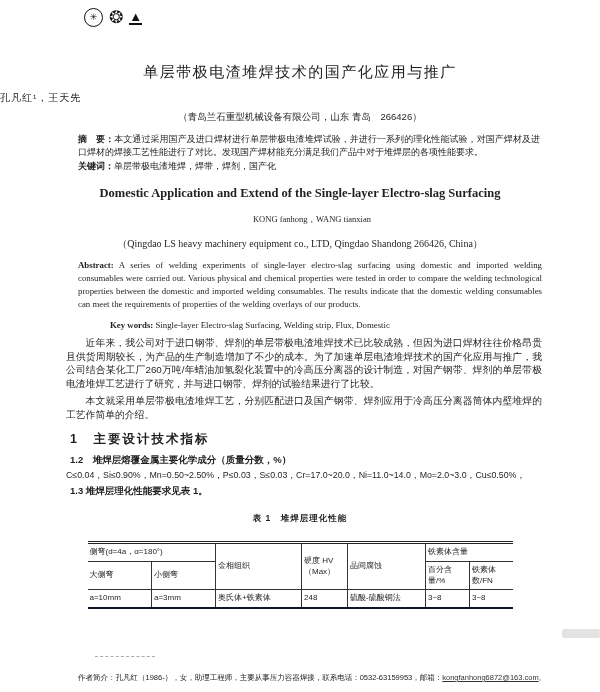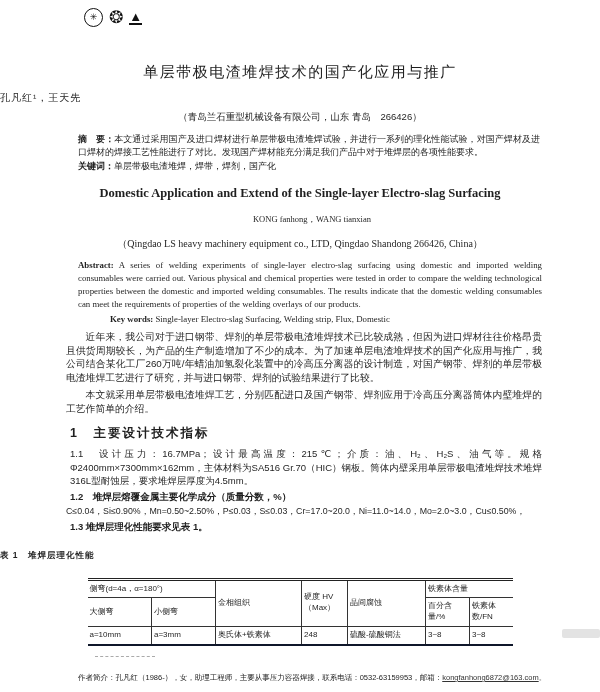--- a/index.html
+++ b/index.html
@@ -25,32 +25,32 @@
   
   .cn-abs{margin:9px 60px 0 78px;font-size:9px;line-height:13px;text-align:justify;}
   .cn-kw{margin:1px 60px 0 78px;font-size:9px;line-height:13px;}
   .b{font-weight:bold;}
   
   .serif{font-family:"Liberation Serif","DejaVu Serif",serif;}
   .en-title{margin:13px 30px 0;text-align:center;font-size:12.5px;font-weight:bold;}
   .en-authors{margin-top:13px;text-align:center;font-size:8.5px;padding-left:24px;}
   .en-affil{margin-top:11px;text-align:center;font-size:10px;}
   .en-abs{margin:8px 58px 0 78px;font-size:8.8px;line-height:13px;text-align:justify;}
-  .en-kw{margin:2px 58px 0 78px;font-size:8.8px;line-height:13px;padding-left:32px;}
+  .en-kw{margin:8px 58px 0 78px;font-size:8.8px;line-height:13px;padding-left:32px;}
   
   .para{margin:0 58px 0 66px;font-size:9.8px;line-height:13.5px;text-align:justify;text-indent:2em;}
   .p1{margin-top:12px;}
   .p2{margin-top:4px;}
   .p3{margin-top:4px;}
   .sec-h{margin:10px 58px 5px 70px;font-size:12.5px;font-weight:600;letter-spacing:2px;}
   .sub{margin:2px 58px 0 70px;font-size:9.5px;line-height:13.5px;text-align:justify;}
   .sub-b{font-weight:600;}
   .chem{margin:2px 56px 0 66px;font-size:8.8px;line-height:13px;white-space:nowrap;}
   
-  .tbl-caption{margin:16px 0 5px;font-size:8.5px;font-weight:bold;letter-spacing:1px;}
+  .tbl-caption{margin:16px 0 5px;text-align:center;font-size:8.5px;font-weight:bold;letter-spacing:1px;}
   table.perf{
     width:425px;margin:16px auto;border-collapse:collapse;
     font-size:8px;text-align:left;
     border-top:3px double #222;border-bottom:2px solid #0f172a;
   }
   table.perf th,table.perf td{
     border:1px solid #333;padding:3px 2px;font-weight:400;line-height:1.35;
   }
   table.perf tr:first-child th{border-top:none;}
   table.perf tr:last-child td{border-bottom:none;}
@@ -93,21 +93,20 @@
     <span class="b">Abstract:</span> <span>A series of welding experiments of single-layer electro-slag surfacing using domestic and imported welding consumables were carried out. Various physical and chemical properties were tested in order to compare the welding technological properties between the domestic and imported welding consumables. The results indicate that the domestic welding consumables can meet the requirements of properties of the welding overlays of our products.</span>
   </div>
   <div class="en-kw serif">
     <span class="b">Key words:</span> <span>Single-layer Electro-slag Surfacing, Welding strip, Flux, Domestic</span>
   </div>
 
   <div class="para p2">近年来，我公司对于进口钢带、焊剂的单层带极电渣堆焊技术已比较成熟，但因为进口焊材往往价格昂贵且供货周期较长，为产品的生产制造增加了不少的成本。为了加速单层电渣堆焊技术的国产化应用与推广，我公司结合某化工厂260万吨/年蜡油加氢裂化装置中的冷高压分离器的设计制造，对国产钢带、焊剂的单层带极电渣堆焊工艺进行了研究，并与进口钢带、焊剂的试验结果进行了比较。</div>
   <div class="para p3">本文就采用单层带极电渣堆焊工艺，分别匹配进口及国产钢带、焊剂应用于冷高压分离器筒体内壁堆焊的工艺作简单的介绍。</div>
 
   <div class="sec-h">1　主要设计技术指标</div>
-  <div class="sub">1.1　设计压力：16.7MPa；设计最高温度：215℃；介质：油、H₂、H₂S、油气等。规格Φ2400mm×7300mm×162mm，主体材料为SA516 Gr.70（HIC）钢板。筒体内壁采用单层带极电渣堆焊技术堆焊316L型耐蚀层，要求堆焊层厚度为4.5mm。</div>
   <div class="sub sub-b">1.2　堆焊层熔覆金属主要化学成分（质量分数，%）</div>
   <div class="chem">C≤0.04，Si≤0.90%，Mn=0.50~2.50%，P≤0.03，S≤0.03，Cr=17.0~20.0，Ni=11.0~14.0，Mo=2.0~3.0，Cu≤0.50%，</div>
   <div class="sub sub-b">1.3 堆焊层理化性能要求见表 1。</div>
 
   <div class="tbl-caption">表 1　堆焊层理化性能</div>
   <table class="perf">
     <colgroup>
       <col style="width:64px">
         <col style="width:64px">
         <col style="width:86px">

